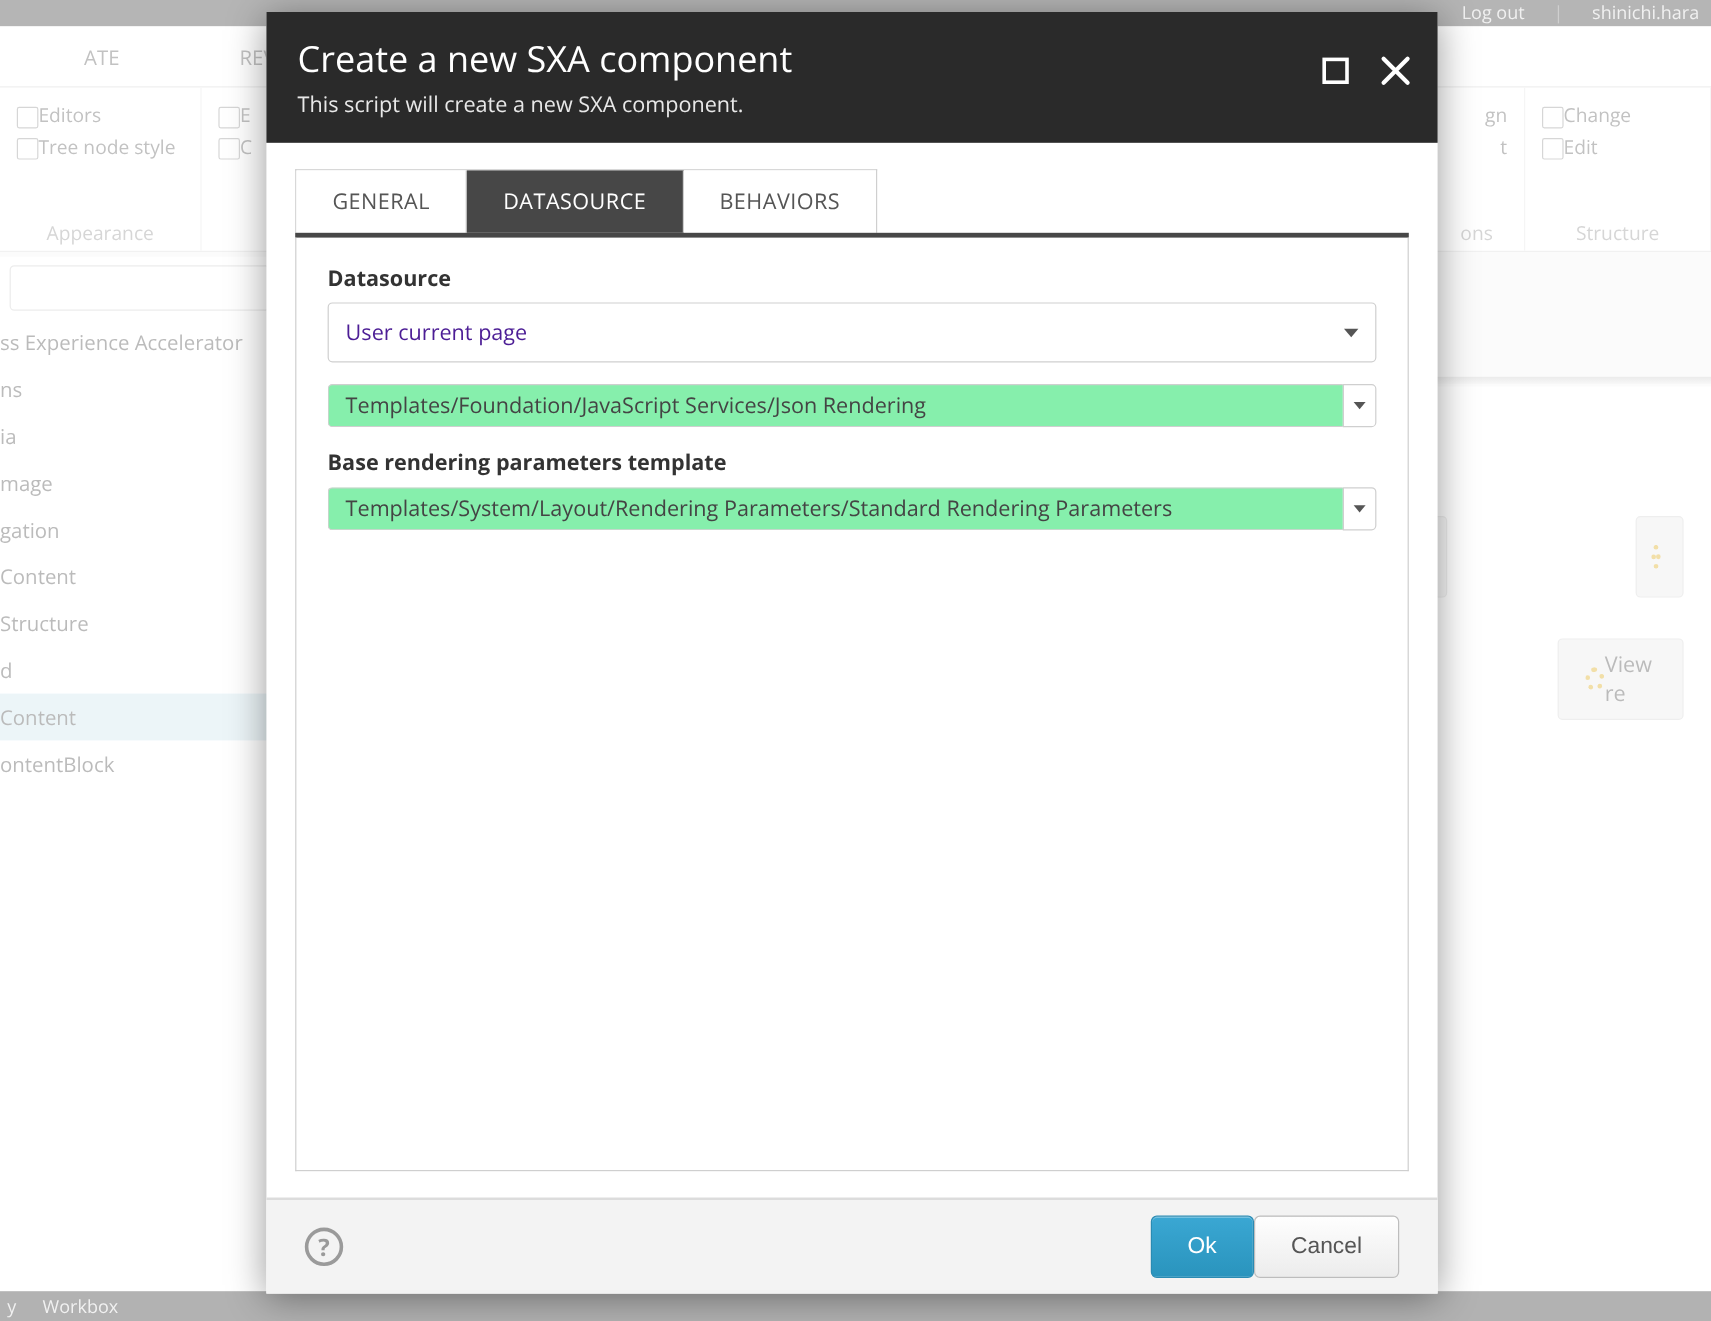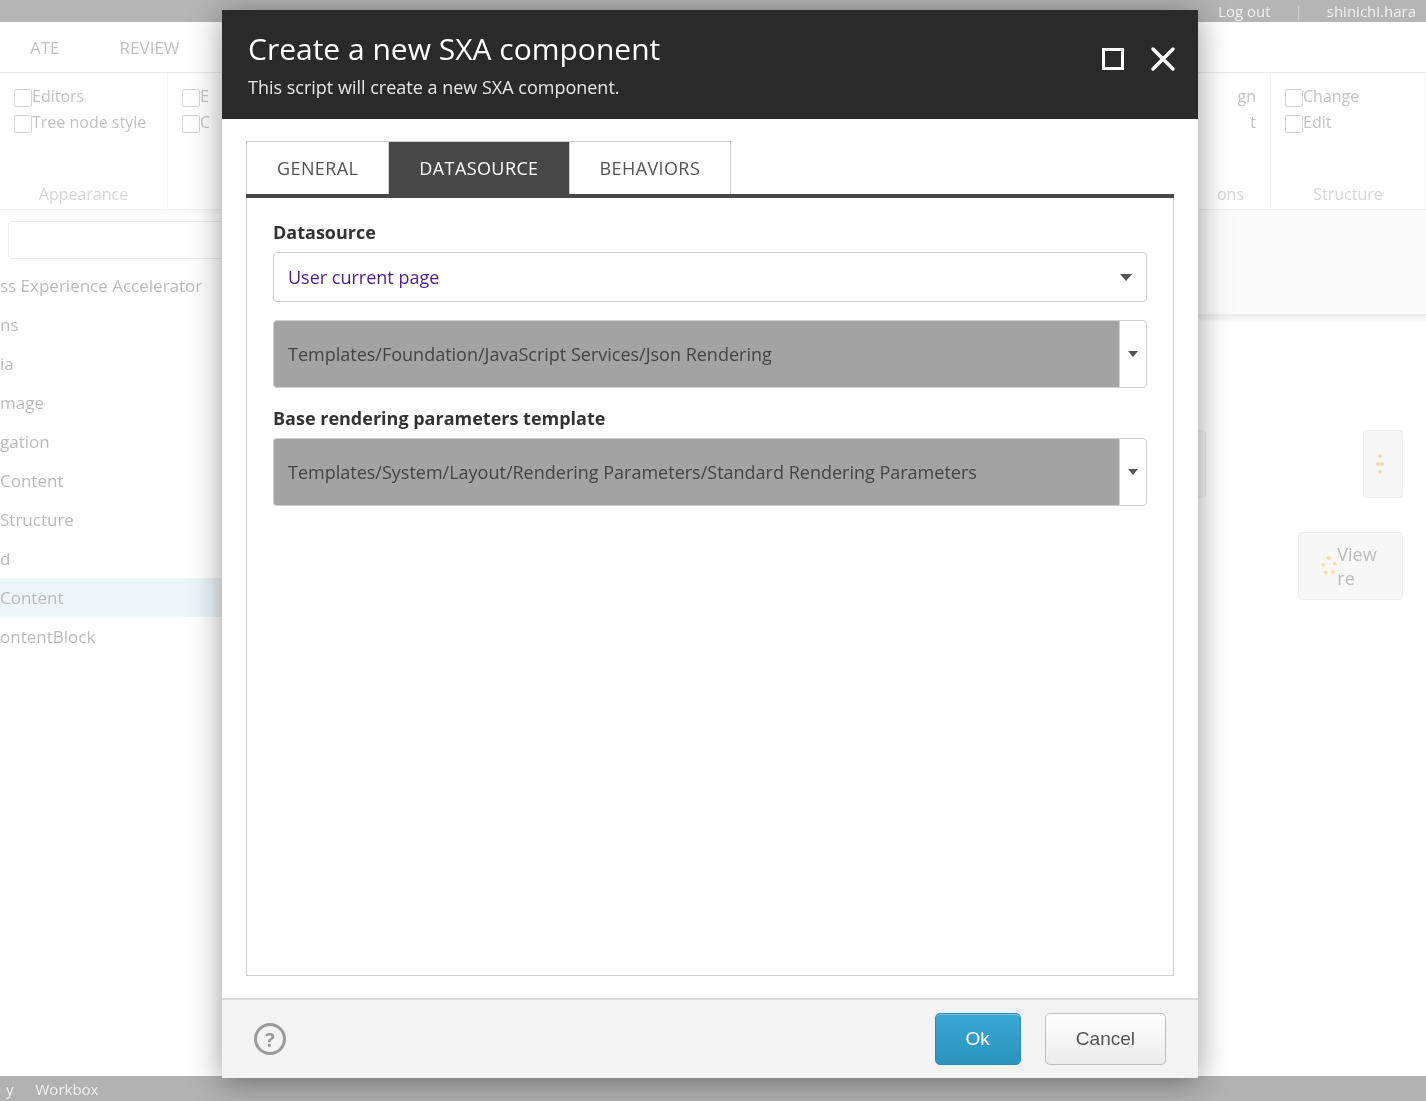--- a/index.html
+++ b/index.html
@@ -44,20 +44,21 @@
     border-bottom: 1px solid #ccc;
     display: flex;
     align-items: center;
     color: #666;
     font-size: 17px;
     padding-left: 0;
   }
   .menu-bar .menu-item {
     padding: 0 30px;
     text-align: left;
+    margin-left: 40px;
   }
   .ribbon {
     background: #fff;
     height: 137px;
     border-bottom: 1px solid #ddd;
     display: flex;
   }
   .ribbon-group {
     border-right: 1px solid #e6e6e6;
     display: flex;
@@ -255,27 +256,27 @@
     border-top: 7px solid #555;
   }
   .combo-wrap {
     display: flex;
   }
   .combo-wrap .combo-text {
     flex: 1;
     border: 1px solid #cfcfcf;
     border-right: none;
     border-radius: 4px 0 0 4px;
-    height: 68px;
+    height: 36px;
     display: flex;
     align-items: center;
     padding: 0 14px;
     font-size: 18px;
     color: #444;
-    background: #a3a3a3;
+    background: #86efac;
   }
   .combo-wrap .combo-btn {
     width: 28px;
     border: 1px solid #cfcfcf;
     border-radius: 0 4px 4px 0;
     background: #fff;
     display: flex;
     align-items: center;
     justify-content: center;
     cursor: pointer;
@@ -312,21 +313,21 @@
     padding: 0 30px;
     border-radius: 5px;
     font-size: 19px;
     cursor: pointer;
     border: 1px solid #bdbdbd;
   }
   .dlg-btn.primary {
     background: linear-gradient(#3aa7d3, #2a94bd);
     border-color: #2a8bb3;
     color: #fff;
-    margin-right: 24px;
+    margin-right: 0;
     box-shadow: inset 0 1px 0 rgba(255,255,255,0.3);
     text-align: right;
   }
   .dlg-btn.secondary {
     background: linear-gradient(#fefefe, #ececec);
     color: #555;
   }
 
   .search-icon {
     width: 18px; height: 18px;

